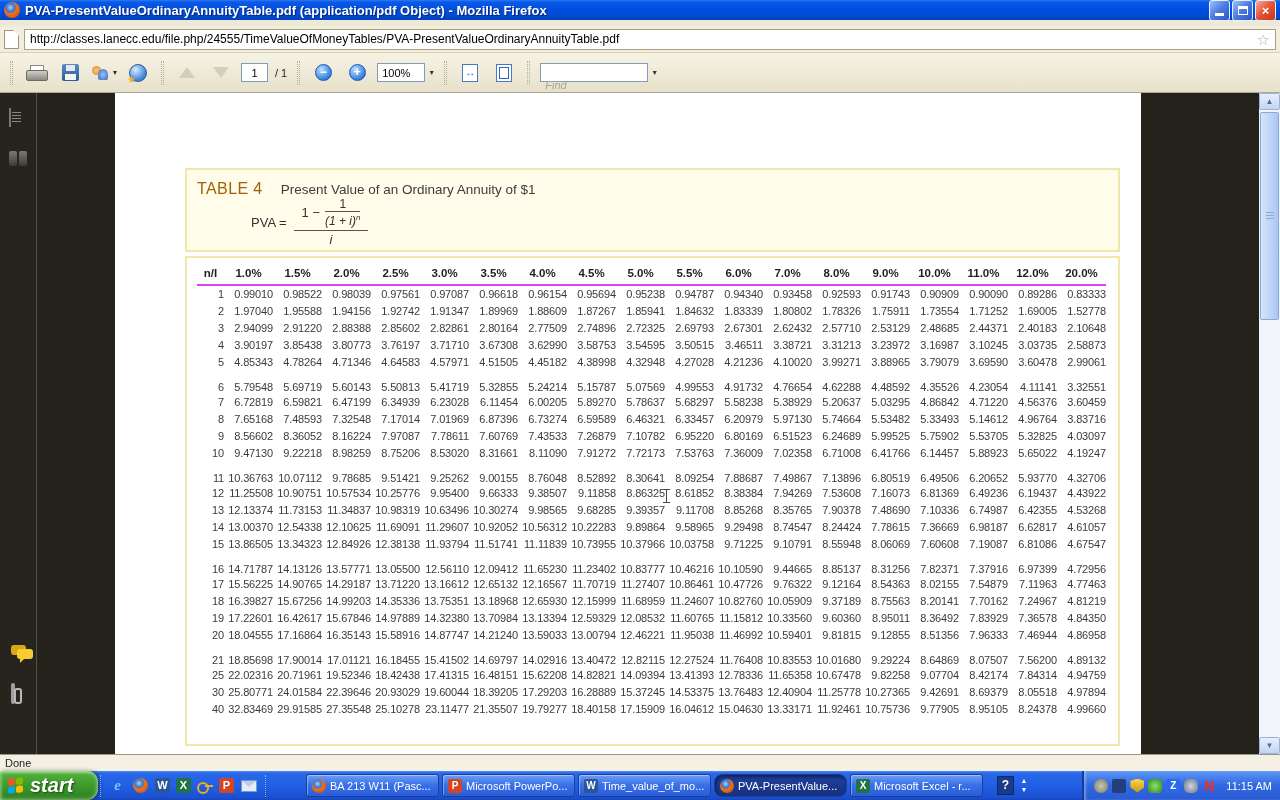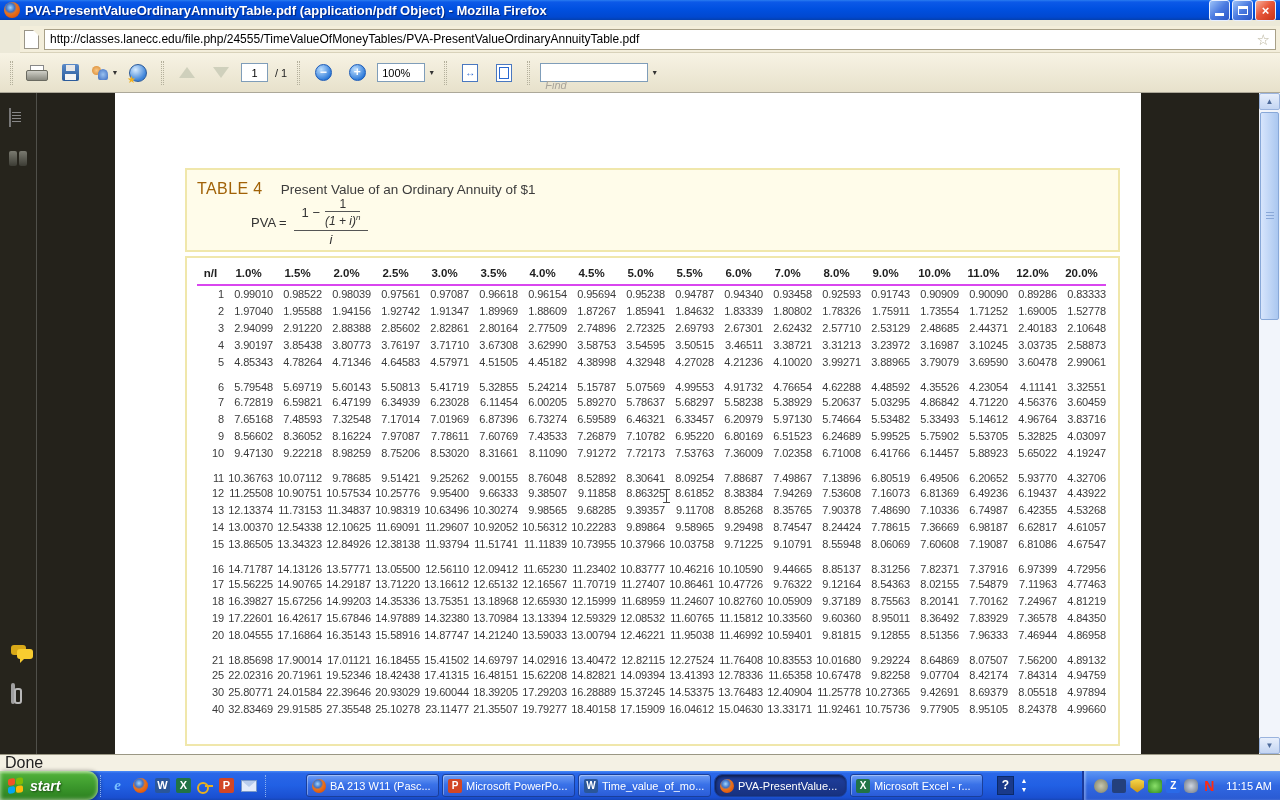--- a/index.html
+++ b/index.html
@@ -18,21 +18,21 @@
   .wbtn { width:21px; height:21px; border-radius:3px; border:1px solid #e8f0ff; margin-left:2px;
     display:flex; align-items:center; justify-content:center; }
   .wbtn.minres { background:linear-gradient(135deg,#9cc2f8 0%,#4a7ae0 50%,#2a56c8 100%); }
   .wbtn.close { background:linear-gradient(135deg,#f8b09a 0%,#e8573a 45%,#c83418 100%); }
   .g-min { width:9px; height:3px; background:#fff; margin-top:9px; }
   .g-res { width:10px; height:9px; border:1px solid #fff; border-top:3px solid #fff; }
   .g-close { color:#fff; font:bold 13px/13px "Liberation Sans",sans-serif; }
 
   
   .addressbar { position:absolute; top:26px; left:0; right:0; height:27px; background:#f3eedb;
-    border-bottom:1px solid #d8d2ba; display:flex; align-items:center; padding:8px 4px; gap:5px;margin-left:20px; }
+    border-bottom:1px solid #d8d2ba; display:flex; align-items:center; padding:8px 4px; gap:5px; }
   .docicon { width:15px; height:19px; background:#fff; border:1px solid #9a9588; position:relative; }
   .docicon::after { content:""; position:absolute; right:-1px; top:-1px; border-style:solid; border-width:0 6px 6px 0;
     border-color:transparent #f3eedb transparent transparent; }
   .url-input { flex:1; height:21px; background:#fff; border:1px solid #a8a088; font-size:12px; color:#000;
     display:flex; align-items:center; padding:0 5px; position:relative; }
   .url-text { flex:1; white-space:nowrap; overflow:hidden; }
   .star-icon { color:#b8b29a; font-size:15px; line-height:15px; }
 
   
   .pdftoolbar { position:absolute; top:53px; left:0; right:0; height:40px;
@@ -135,31 +135,31 @@
   .annuity td { text-align:right; font-size:11px; color:#3b3b3b; height:17px; padding:0; letter-spacing:-.15px; white-space:nowrap; }
   .annuity tr.group-start td { padding-top:11px; }
 
   .text-cursor { position:absolute; left:550px; top:396px; width:3px; height:14px; }
   .text-cursor::before, .text-cursor::after { content:""; position:absolute; left:-2px; width:7px; height:1px; background:#444; }
   .text-cursor::before { top:0; } .text-cursor::after { bottom:0; }
   .text-cursor span { position:absolute; left:1px; top:0; width:1px; height:14px; background:#444; }
 
   
   .statusbar { position:absolute; top:754px; left:0; right:0; height:17px; background:#f4f1e4; border-top:1px solid #9a9784;
-    font-size:16px; color:#222; display:flex; align-items:center; padding:0 5px; }
+    font-size:11px; color:#222; display:flex; align-items:center; padding:0 5px; }
 
   
   .taskbar { position:absolute; top:771px; left:0; right:0; height:29px;
     background:linear-gradient(180deg,#4b8df8 0%,#2a67e8 8%,#2160e4 50%,#1a4fd0 92%,#1646b8 100%);
     display:flex; align-items:center; }
   .start-btn { width:98px; height:29px; border-radius:0 11px 11px 0; flex:0 0 auto;
     background:linear-gradient(180deg,#8fd07a 0%,#4eae38 12%,#3d9a2d 50%,#2f8522 88%,#27711c 100%);
     box-shadow:inset 0 0 4px #cdebbc, 2px 0 4px rgba(0,0,0,.4);
     display:flex; align-items:center; gap:6px; padding-left:8px;
-    color:#fff; font-weight:bold; font-style:italic; font-size:14px; text-shadow:1px 1px 2px #1a4a12; }
+    color:#fff; font-weight:bold; font-style:italic; font-size:20px; text-shadow:1px 1px 2px #1a4a12; }
   .start-flag { width:16px; height:16px; display:grid; grid-template-columns:7px 7px; grid-template-rows:7px 7px; gap:1px;
     transform:skewY(-6deg); }
   .start-flag span { border-radius:2px; }
   .sf-r { background:#f35325; } .sf-g { background:#81bc06; } .sf-b { background:#05a6f0; } .sf-y { background:#ffba08; }
   .ql { display:flex; align-items:center; gap:6px; margin:0 6px; }
   .ql-sep { width:1px; height:22px; border-left:1px dotted #8ab0f0; margin:0 2px; }
   .qlicon { width:17px; height:17px; display:flex; align-items:center; justify-content:center; }
   .lettericon { color:#fff; font:bold 11px/15px "Liberation Sans",sans-serif; text-align:center; border-radius:2px;
     width:15px; height:15px; }
   .ic-word { background:#2a5699; } .ic-excel { background:#217346; } .ic-powerpoint { background:#d24625; }

